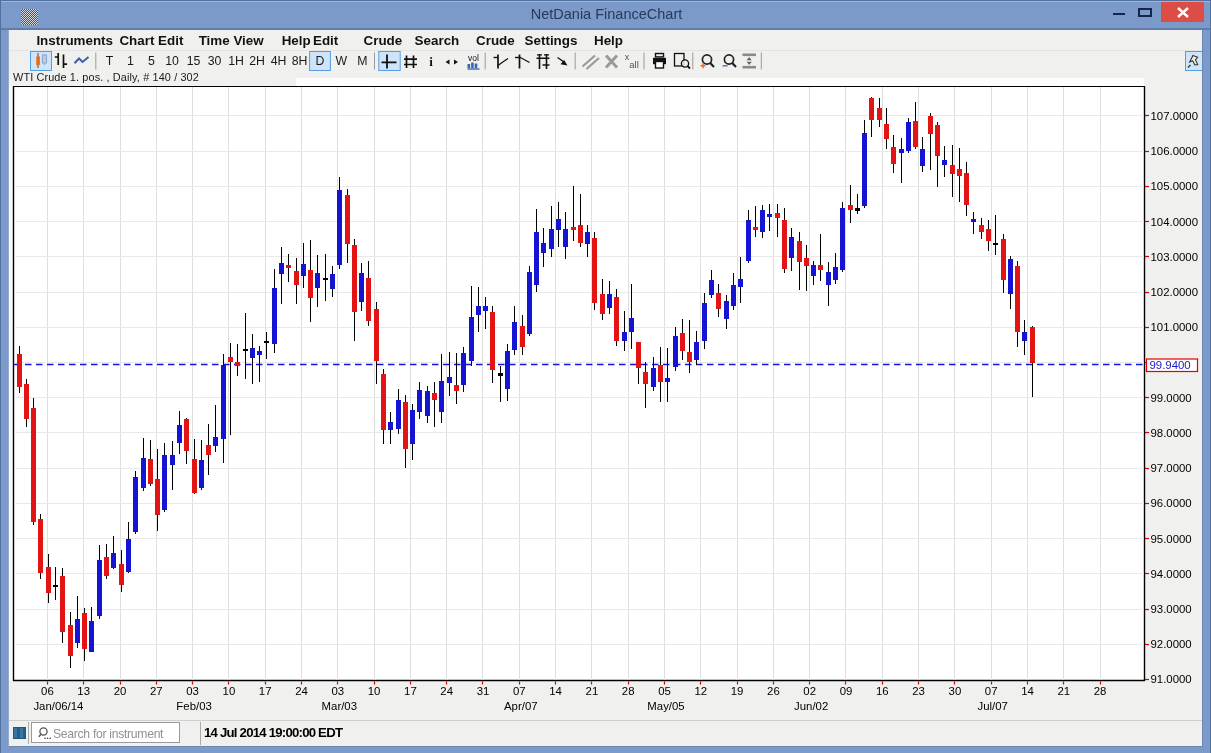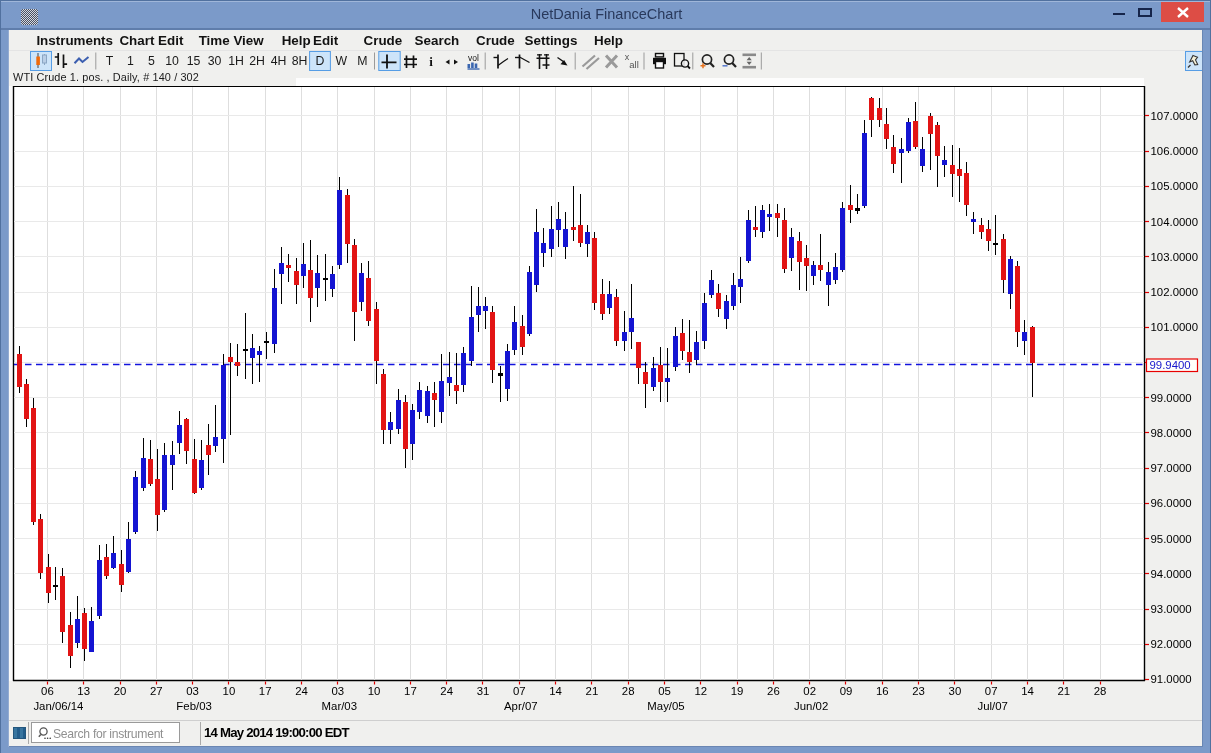--- a/index.html
+++ b/index.html
@@ -582,18 +582,18 @@
   <div class="abs" id="searchbox"></div>
   <svg class="abs" style="left:36px; top:725px;" width="16" height="15" viewBox="0 0 16 15">
     <circle cx="6.5" cy="5.5" r="3.6" fill="none" stroke="#555" stroke-width="1.3"></circle>
     <line x1="3.8" y1="8.5" x2="1.8" y2="10.8" stroke="#555" stroke-width="1.4"></line>
     <circle cx="8" cy="12.3" r="0.8" fill="#333"></circle>
       <circle cx="10.6" cy="12.3" r="0.8" fill="#333"></circle>
       <circle cx="13.2" cy="12.3" r="0.8" fill="#333"></circle>
   </svg>
   <div class="abs" id="searchtxt">Search for instrument</div>
   <div class="vsep" style="left:198.5px; top:720.5px; height:23px;"></div>
-  <div class="abs" id="statustime">14 May 2014 19:00:00 EDT</div>
+  <div class="abs" id="statustime">14 Jul 2014 19:00:00 EDT</div>
 
   <div class="abs" id="lborder"></div>
   <div class="abs" id="rborder"></div>
   <div class="abs" id="bborder"></div>
 </div>
 
 </body></html>

